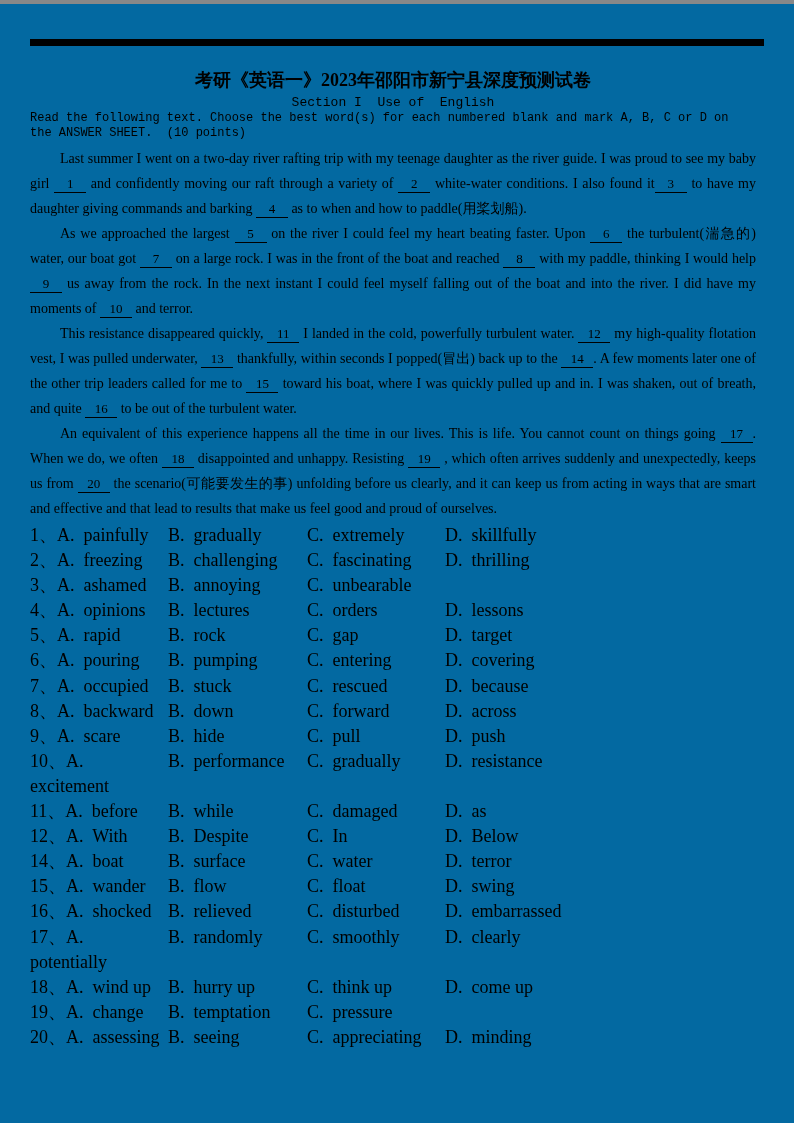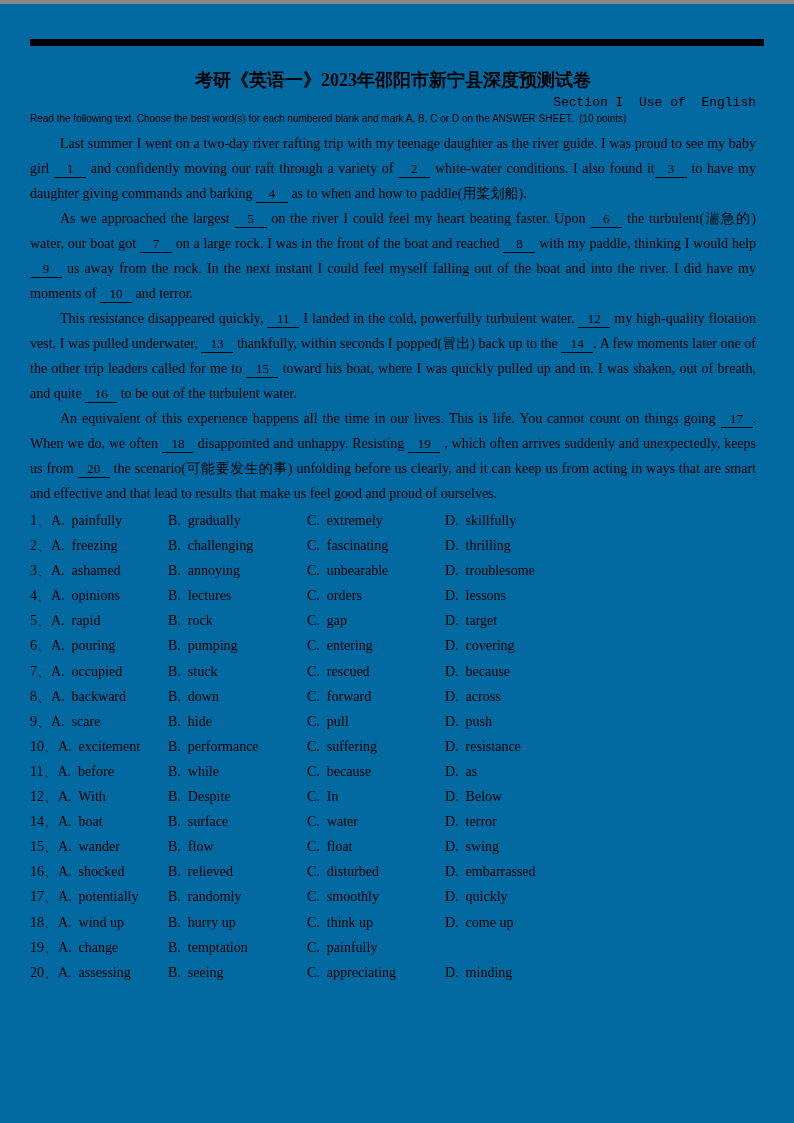--- a/index.html
+++ b/index.html
@@ -26,37 +26,37 @@
   .title {
     margin: 0;
     text-align: center;
     font-size: 18px;
     line-height: 24px;
     font-weight: bold;
     font-family: "Liberation Serif", serif;
   }
   .section-heading {
     margin-top: 2px;
-    text-align: right;
+    text-align: center;
     font-size: 13px;
     line-height: 17px;
     font-family: "Liberation Mono", monospace;
     white-space: pre-wrap;
   }
   .dir-label {
     margin-top: 5px;
     font-size: 13px;
     line-height: 15px;
     font-weight: bold;
     font-family: "Liberation Mono", monospace;
   }
   .dir-text {
-    font-size: 10px;
+    font-size: 12px;
     line-height: 15px;
-    font-family: Liberation Sans, sans-serif;
+    font-family: Liberation Mono, monospace;
     white-space: pre-wrap;
   }
   .passage { margin-top: 5px; }
   .passage p {
     margin: 0;
     font-size: 14px;
     line-height: 25px;
     text-align: justify;
     text-indent: 30px;
   }
@@ -67,21 +67,21 @@
     text-align: center;
     text-indent: 0;
     border-bottom: 1px solid #000;
     font-size: 13px;
     line-height: 17px;
   }
   .questions { margin-top: 2px; }
   .qrow {
     display: grid;
     grid-template-columns: 138px 139px 138px auto;
-    font-size: 14px;
+    font-size: 18px;
     line-height: 25.1px;
     white-space: pre-wrap;
   }
 </style>
 </head>
 <body>
 
 <div class="page">
   <div class="top-border"></div>
   <h1 class="title">考研《英语一》2023年邵阳市新宁县深度预测试卷</h1>
@@ -89,31 +89,31 @@
   <div class="dir-text">Read the following text. Choose the best word(s) for each numbered blank and mark A, B, C or D on the ANSWER SHEET.  (10 points)</div>
   <div class="passage">
       <p>Last summer I went on a two-day river rafting trip with my teenage daughter as the river guide. I was proud to see my baby girl <span class="blank">1</span> and confidently moving our raft through a variety of <span class="blank">2</span> white-water conditions. I also found it<span class="blank">3</span> to have my daughter giving commands and barking <span class="blank">4</span> as to when and how to paddle(用桨划船).</p>
       <p>As we approached the largest <span class="blank">5</span> on the river I could feel my heart beating faster. Upon <span class="blank">6</span> the turbulent(湍急的) water, our boat got <span class="blank">7</span> on a large rock. I was in the front of the boat and reached <span class="blank">8</span> with my paddle, thinking I would help <span class="blank">9</span> us away from the rock. In the next instant I could feel myself falling out of the boat and into the river. I did have my moments of <span class="blank">10</span> and terror.</p>
       <p>This resistance disappeared quickly, <span class="blank">11</span> I landed in the cold, powerfully turbulent water. <span class="blank">12</span> my high-quality flotation vest, I was pulled underwater, <span class="blank">13</span> thankfully, within seconds I popped(冒出) back up to the <span class="blank">14</span>. A few moments later one of the other trip leaders called for me to <span class="blank">15</span> toward his boat, where I was quickly pulled up and in. I was shaken, out of breath, and quite <span class="blank">16</span> to be out of the turbulent water.</p>
       <p>An equivalent of this experience happens all the time in our lives. This is life. You cannot count on things going <span class="blank">17</span>. When we do, we often <span class="blank">18</span> disappointed and unhappy. Resisting <span class="blank">19</span> ,  which often arrives suddenly and unexpectedly, keeps us from <span class="blank">20</span> the scenario(可能要发生的事) unfolding before us clearly, and it can keep us from acting in ways that are smart and effective and that lead to results that make us feel good and proud of ourselves.</p>
     </div>
   <div class="questions">
       <div class="qrow"><div class="qcell">1、A.  painfully</div><div class="qcell">B.  gradually</div><div class="qcell">C.  extremely</div><div class="qcell">D.  skillfully</div></div>
       <div class="qrow"><div class="qcell">2、A.  freezing</div><div class="qcell">B.  challenging</div><div class="qcell">C.  fascinating</div><div class="qcell">D.  thrilling</div></div>
-      <div class="qrow"><div class="qcell">3、A.  ashamed</div><div class="qcell">B.  annoying</div><div class="qcell">C.  unbearable</div><div class="qcell">D.  troublesome</div></div>
+      <div class="qrow"><div class="qcell">3、A.  ashamed</div><div class="qcell">B.  annoying</div><div class="qcell">C.  unbearable</div></div>
       <div class="qrow"><div class="qcell">4、A.  opinions</div><div class="qcell">B.  lectures</div><div class="qcell">C.  orders</div><div class="qcell">D.  lessons</div></div>
       <div class="qrow"><div class="qcell">5、A.  rapid</div><div class="qcell">B.  rock</div><div class="qcell">C.  gap</div><div class="qcell">D.  target</div></div>
       <div class="qrow"><div class="qcell">6、A.  pouring</div><div class="qcell">B.  pumping</div><div class="qcell">C.  entering</div><div class="qcell">D.  covering</div></div>
       <div class="qrow"><div class="qcell">7、A.  occupied</div><div class="qcell">B.  stuck</div><div class="qcell">C.  rescued</div><div class="qcell">D.  because</div></div>
       <div class="qrow"><div class="qcell">8、A.  backward</div><div class="qcell">B.  down</div><div class="qcell">C.  forward</div><div class="qcell">D.  across</div></div>
       <div class="qrow"><div class="qcell">9、A.  scare</div><div class="qcell">B.  hide</div><div class="qcell">C.  pull</div><div class="qcell">D.  push</div></div>
-      <div class="qrow"><div class="qcell">10、A.  excitement</div><div class="qcell">B.  performance</div><div class="qcell">C.  suffering</div><div class="qcell">D.  resistance</div></div>
-      <div class="qrow"><div class="qcell">11、A.  before</div><div class="qcell">B.  while</div><div class="qcell">C.  because</div><div class="qcell">D.  as</div></div>
+      <div class="qrow"><div class="qcell">10、A.  excitement</div><div class="qcell">B.  performance</div><div class="qcell">C.  gradually</div><div class="qcell">D.  resistance</div></div>
+      <div class="qrow"><div class="qcell">11、A.  before</div><div class="qcell">B.  while</div><div class="qcell">C.  damaged</div><div class="qcell">D.  as</div></div>
       <div class="qrow"><div class="qcell">12、A.  With</div><div class="qcell">B.  Despite</div><div class="qcell">C.  In</div><div class="qcell">D.  Below</div></div>
       <div class="qrow"><div class="qcell">14、A.  boat</div><div class="qcell">B.  surface</div><div class="qcell">C.  water</div><div class="qcell">D.  terror</div></div>
       <div class="qrow"><div class="qcell">15、A.  wander</div><div class="qcell">B.  flow</div><div class="qcell">C.  float</div><div class="qcell">D.  swing</div></div>
       <div class="qrow"><div class="qcell">16、A.  shocked</div><div class="qcell">B.  relieved</div><div class="qcell">C.  disturbed</div><div class="qcell">D.  embarrassed</div></div>
-      <div class="qrow"><div class="qcell">17、A.  potentially</div><div class="qcell">B.  randomly</div><div class="qcell">C.  smoothly</div><div class="qcell">D.  quickly</div></div>
+      <div class="qrow"><div class="qcell">17、A.  potentially</div><div class="qcell">B.  randomly</div><div class="qcell">C.  smoothly</div><div class="qcell">D.  clearly</div></div>
       <div class="qrow"><div class="qcell">18、A.  wind up</div><div class="qcell">B.  hurry up</div><div class="qcell">C.  think up</div><div class="qcell">D.  come up</div></div>
-      <div class="qrow"><div class="qcell">19、A.  change</div><div class="qcell">B.  temptation</div><div class="qcell">C.  painfully</div></div>
+      <div class="qrow"><div class="qcell">19、A.  change</div><div class="qcell">B.  temptation</div><div class="qcell">C.  pressure</div></div>
       <div class="qrow"><div class="qcell">20、A.  assessing</div><div class="qcell">B.  seeing</div><div class="qcell">C.  appreciating</div><div class="qcell">D.  minding</div></div>
     </div>
 </div>
 
 </body></html>

